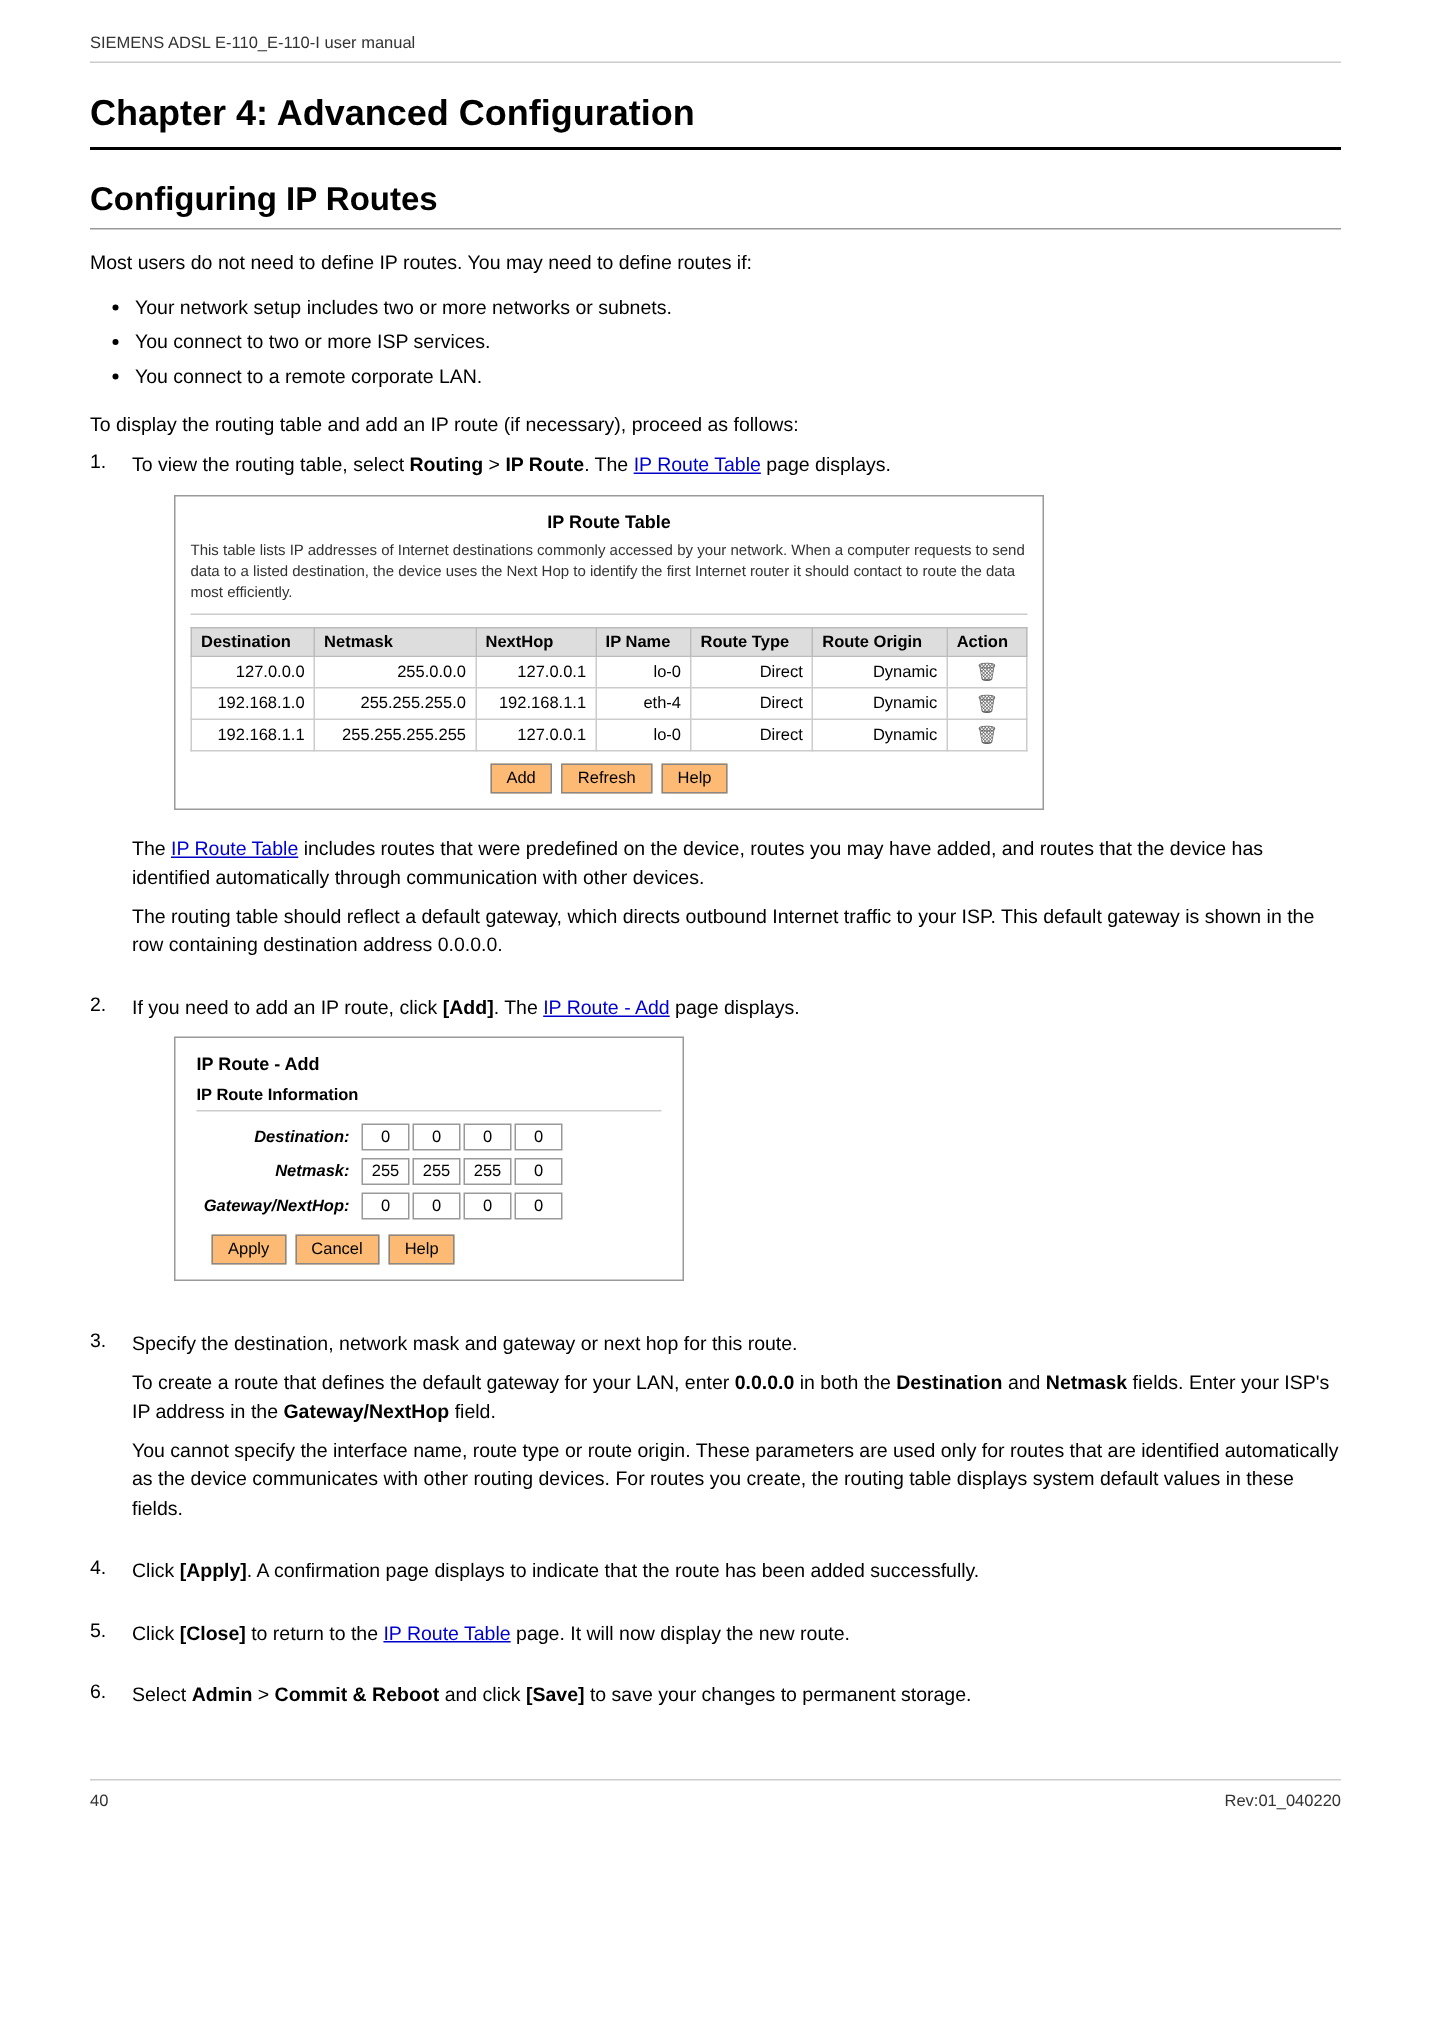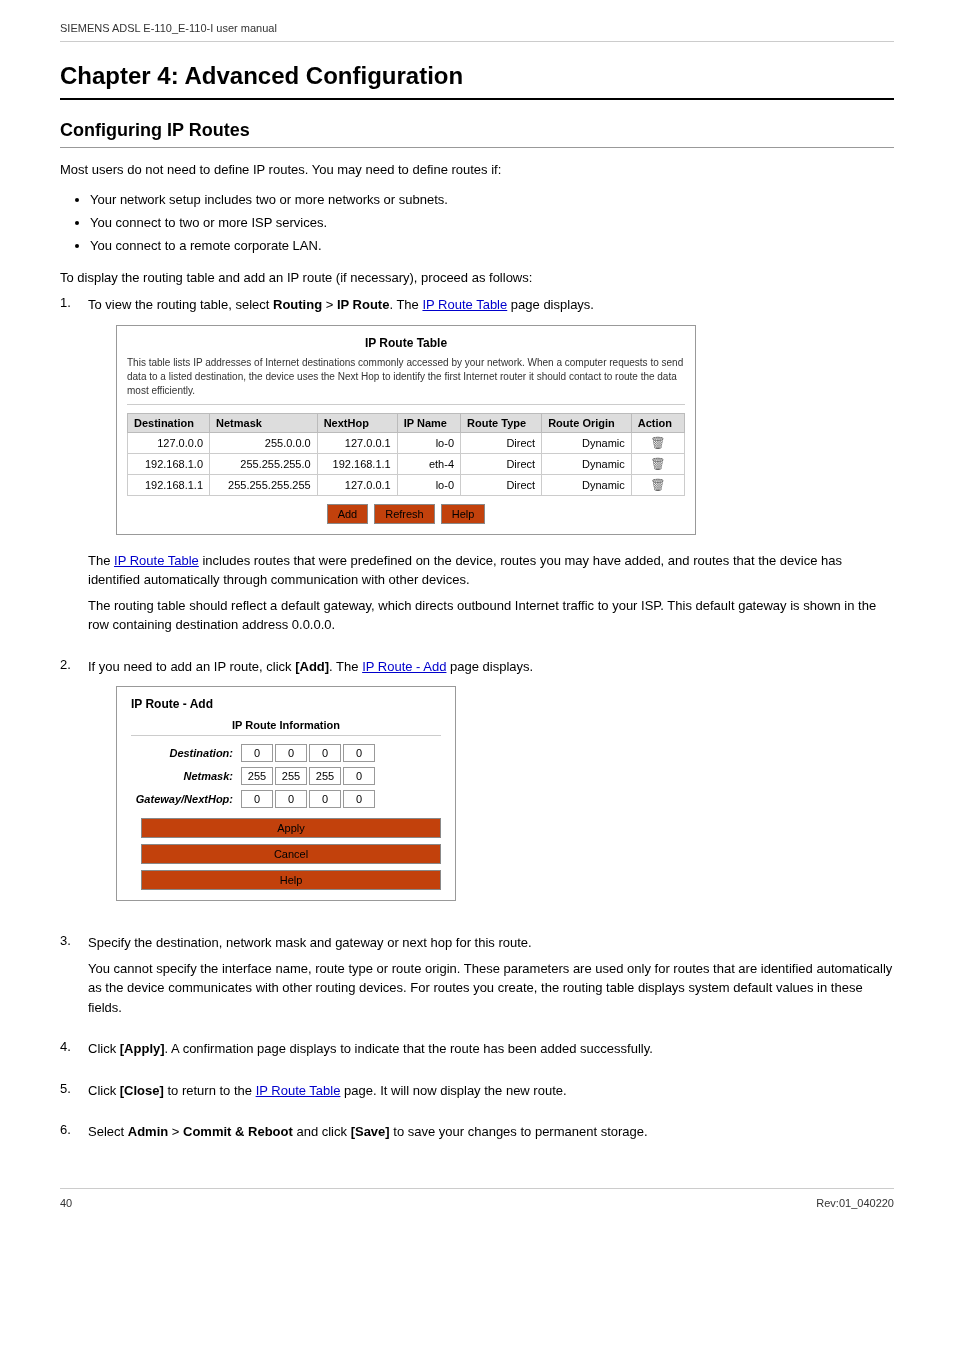--- a/index.html
+++ b/index.html
@@ -25,21 +25,21 @@
       color: #333;
     }
     h1 {
       font-size: 24px;
       font-weight: bold;
       margin-bottom: 20px;
       border-bottom: 2px solid #000;
       padding-bottom: 8px;
     }
     h2 {
-      font-size: 18px;
+      font-size: 22px;
       font-weight: bold;
       margin-bottom: 12px;
       border-bottom: 1px solid #999;
       padding-bottom: 6px;
     }
     p {
       margin-bottom: 8px;
       line-height: 1.5;
     }
     ul {
@@ -114,21 +114,21 @@
     }
     .table-buttons {
       margin-top: 8px;
       text-align: center;
       display: flex;
       gap: 6px;
       justify-content: center;
     }
     .btn-small {
       border: 1px solid #888;
-      background: #c2410c;
+      background: #fdba74;
       padding: 3px 10px;
       font-size: 11px;
       cursor: pointer;
       color: #000;
     }
 
     
     .add-box {
       border: 1px solid #999;
       margin: 10px 0 16px 28px;
@@ -137,21 +137,20 @@
       max-width: 340px;
     }
     .add-box-title {
       font-size: 12px;
       font-weight: bold;
       margin-bottom: 8px;
       color: #000;
     }
     .add-box-subtitle {
       font-size: 11px;
-      text-align: center;
       font-weight: bold;
       margin-bottom: 8px;
       border-bottom: 1px solid #ccc;
       padding-bottom: 4px;
     }
     .form-row {
       display: flex;
       align-items: center;
       margin-bottom: 5px;
       font-size: 11px;
@@ -173,21 +172,20 @@
       border: 1px solid #999;
       padding: 2px 3px;
       font-size: 11px;
       text-align: center;
     }
     .add-buttons {
       margin-top: 10px;
       display: flex;
       gap: 6px;
       padding-left: 10px;
-      flex-direction: column;
     }
 
     
     strong { font-weight: bold; }
     .link-text { color: #0000cc; text-decoration: underline; }
 
     .footer-bar {
       border-top: 1px solid #ccc;
       margin-top: 40px;
       padding-top: 8px;
@@ -338,20 +336,23 @@
     </div>
   </div>
 
   <div class="step-item">
     <div class="step-num">3.</div>
     <div class="step-content">
       <p>
         Specify the destination, network mask and gateway or next hop for this route.
       </p>
       <p>
+        To create a route that defines the default gateway for your LAN, enter <strong>0.0.0.0</strong> in both the <strong>Destination</strong> and <strong>Netmask</strong> fields. Enter your ISP's IP address in the <strong>Gateway/NextHop</strong> field.
+      </p>
+      <p>
         You cannot specify the interface name, route type or route origin. These parameters are used only for routes that are identified automatically as the device communicates with other routing devices. For routes you create, the routing table displays system default values in these fields.
       </p>
     </div>
   </div>
 
   <div class="step-item">
     <div class="step-num">4.</div>
     <div class="step-content">
       <p>
         Click <strong>[Apply]</strong>. A confirmation page displays to indicate that the route has been added successfully.

